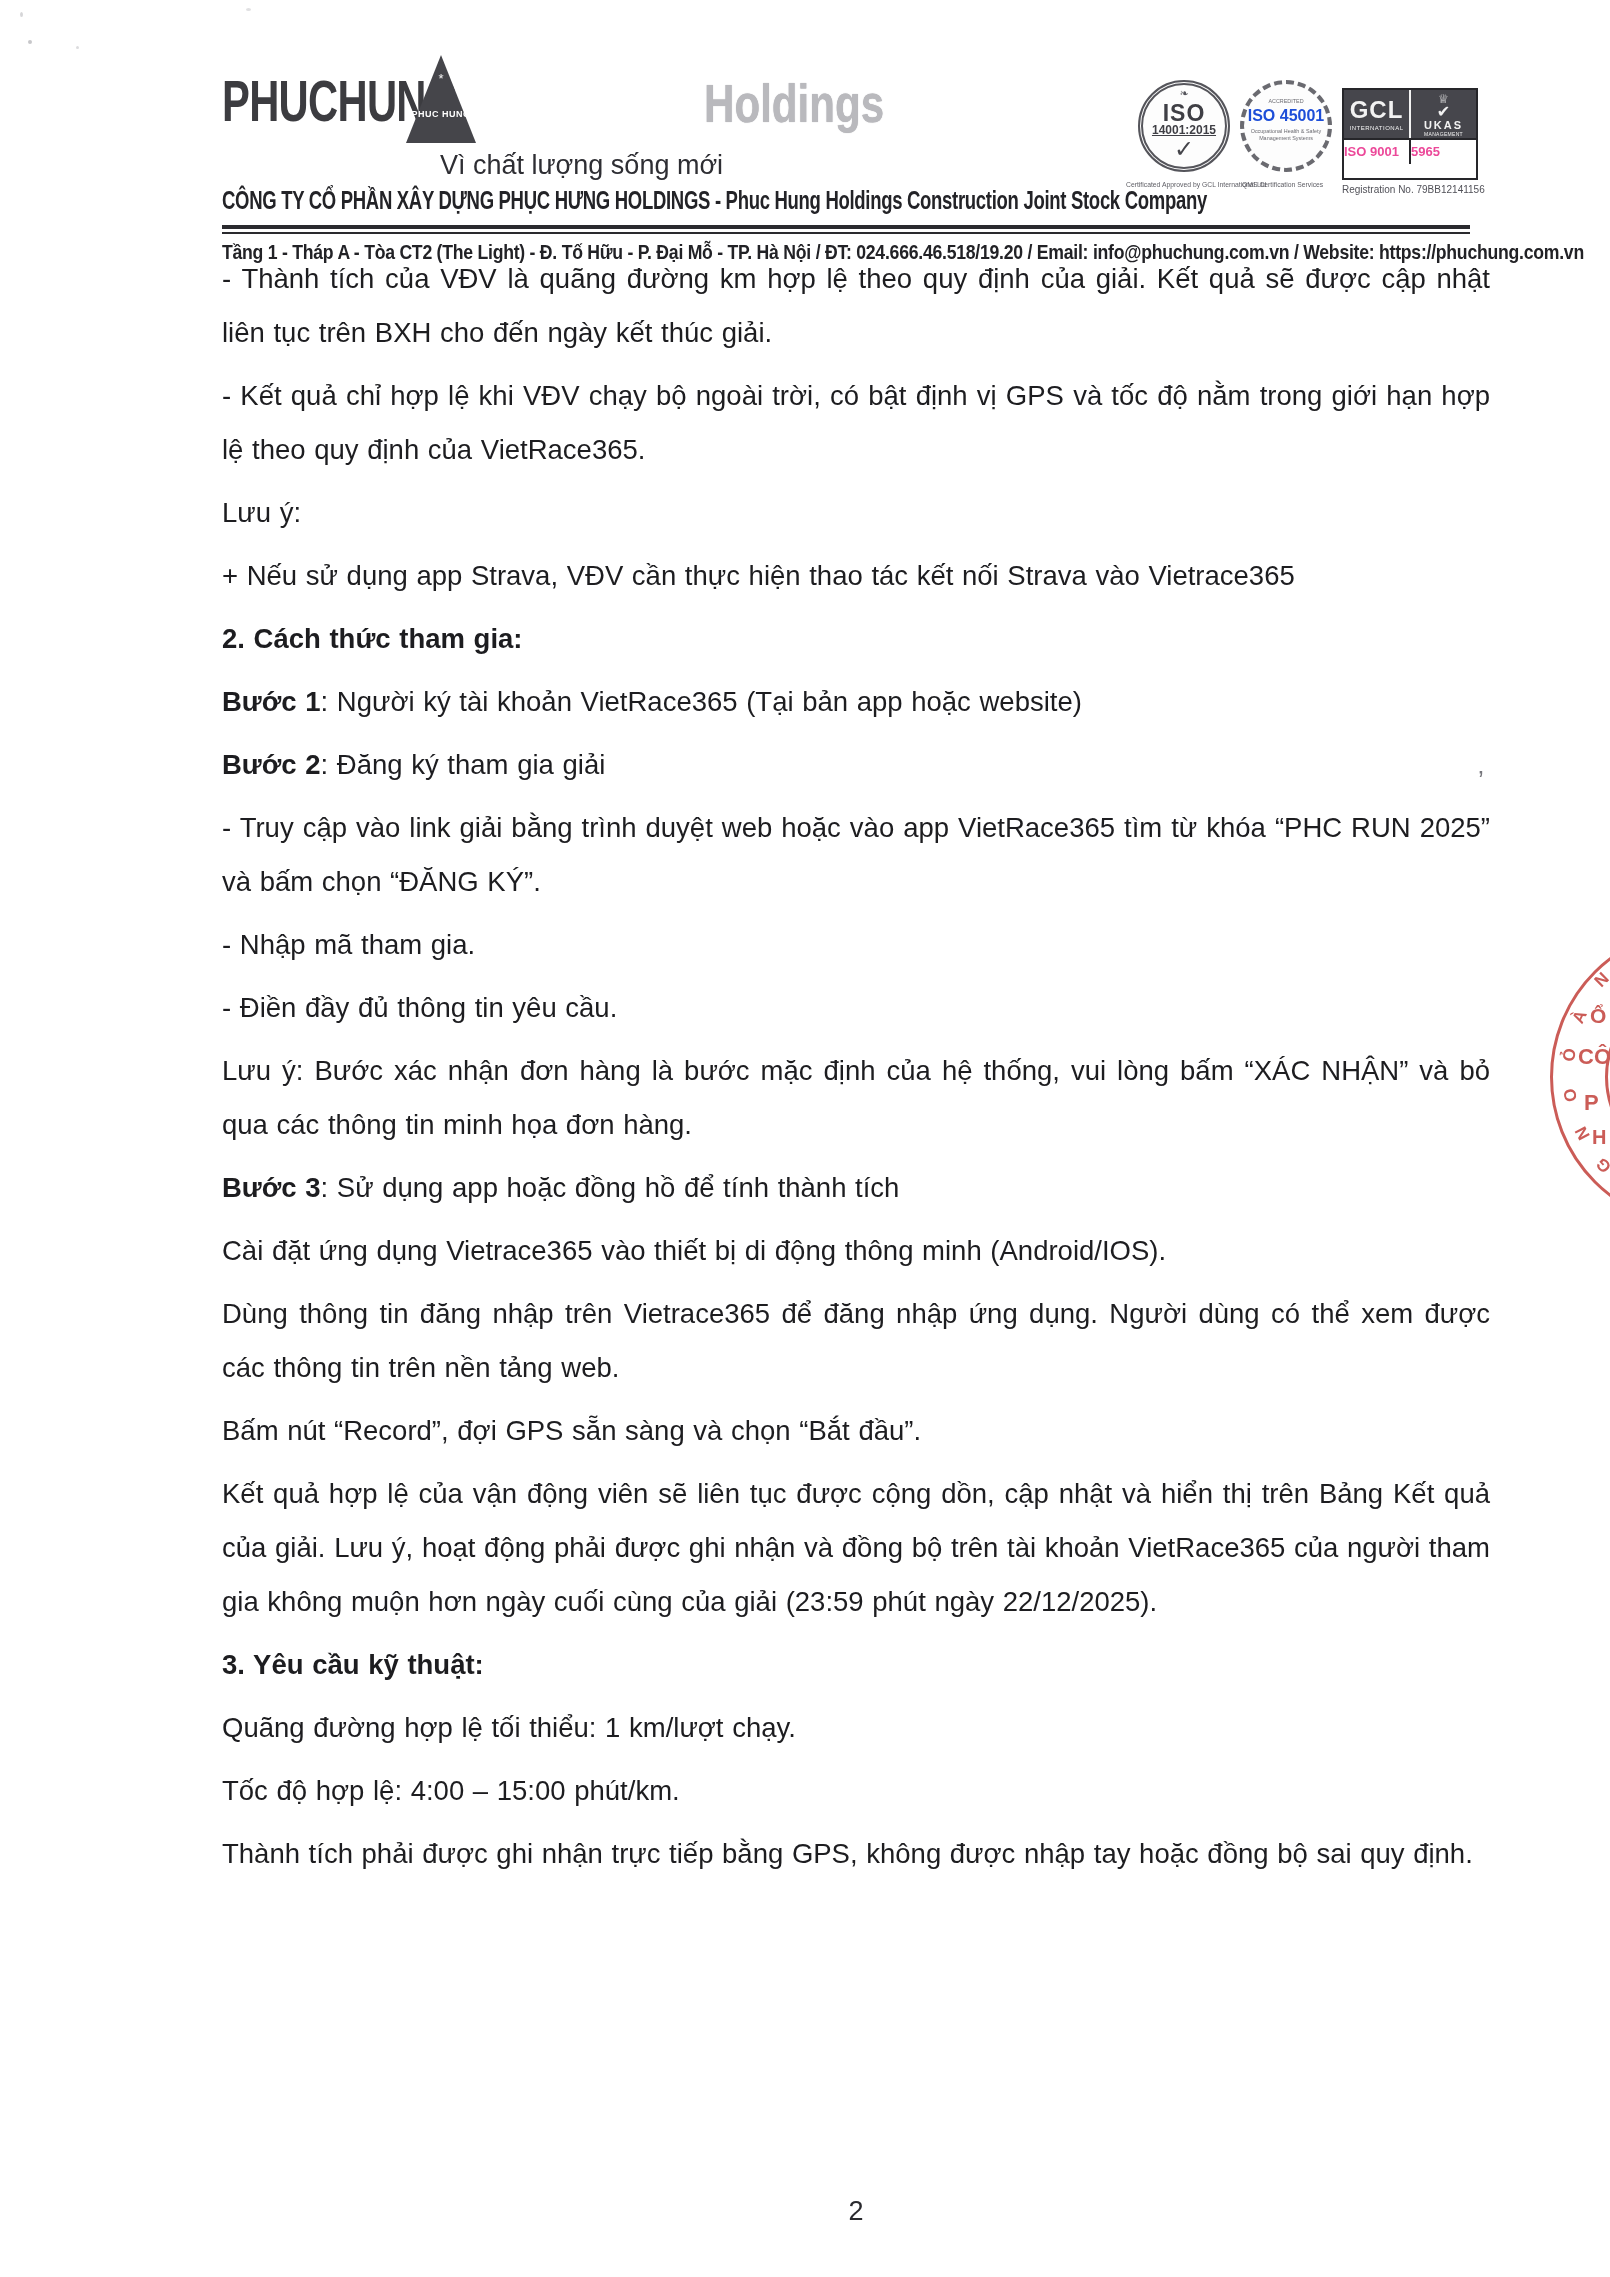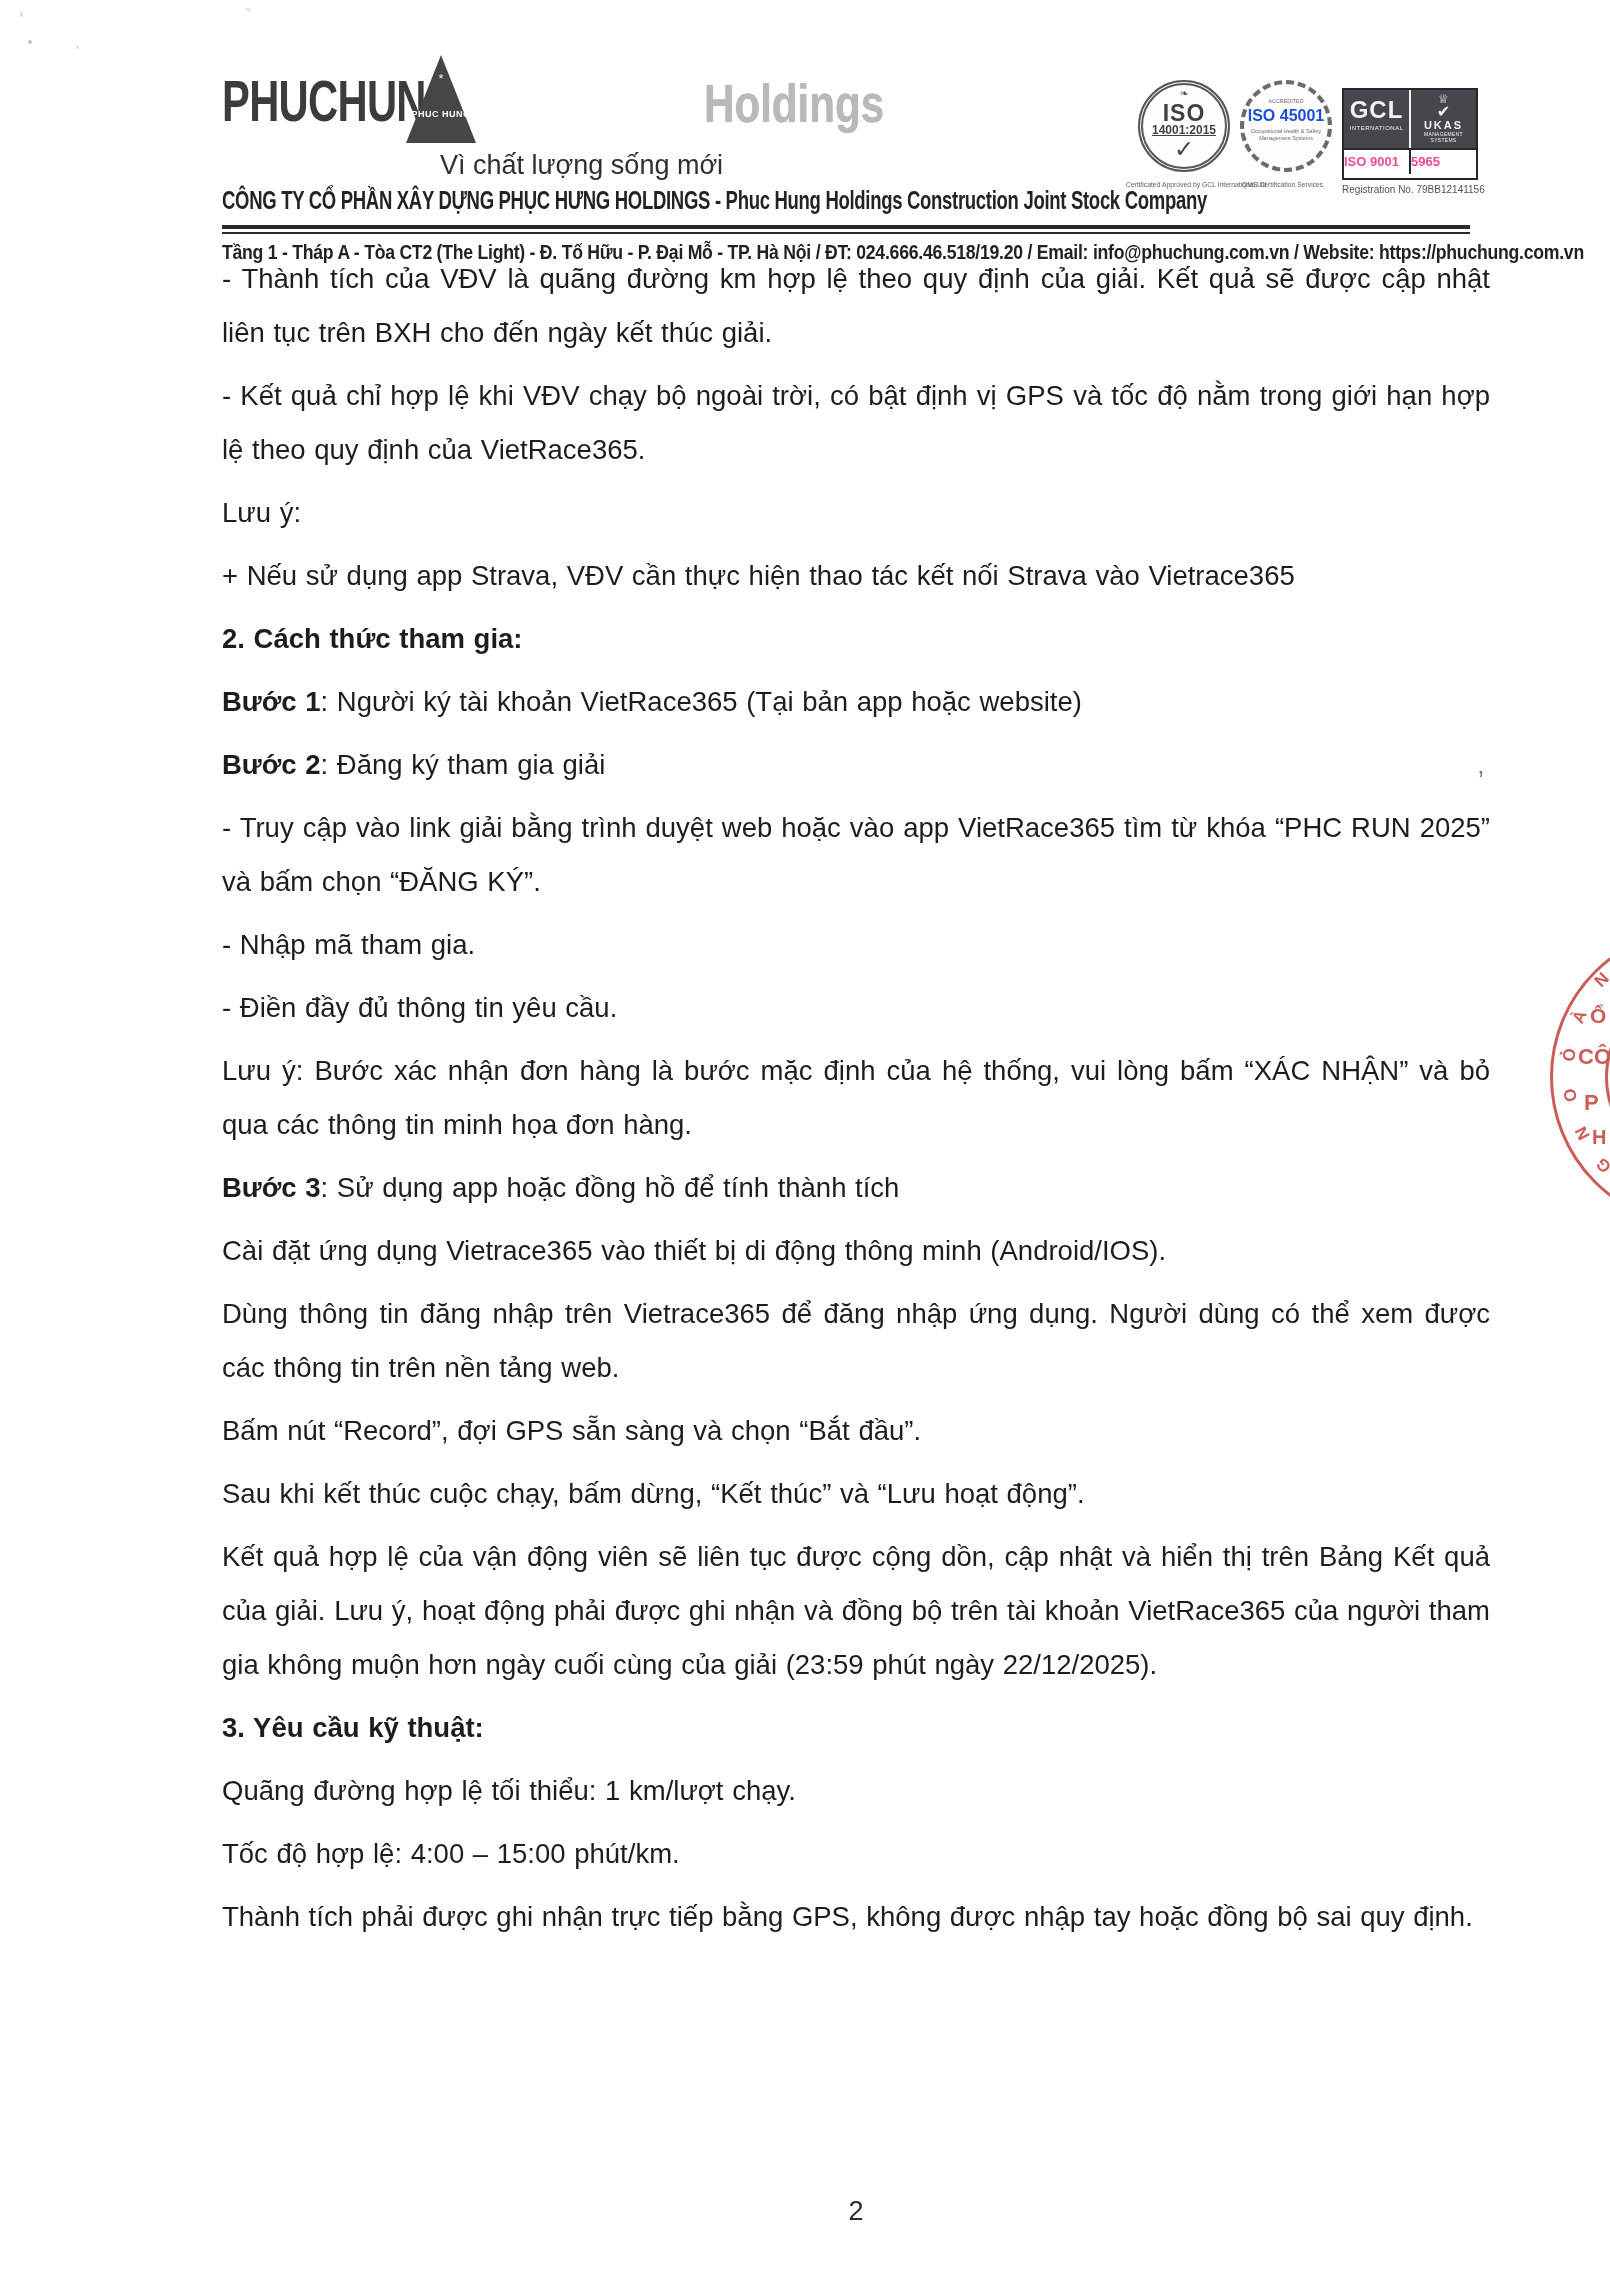--- a/index.html
+++ b/index.html
@@ -72,21 +72,21 @@
   .iso14001 .check{font-size:24px;font-weight:bold;line-height:.8;color:#45454b;}
   .cap1{left:-12px;top:100px;}
   .iso45001{left:102px;top:0;width:92px;height:92px;border:4px dashed #6a6a70;background:#fdfdfd;padding-top:14px;box-sizing:border-box;}
   .iso45001 .tiny{font-size:6px;color:#6a6a70;line-height:1.2;transform:scaleX(.9);}
   .iso45001 .iso-mid{font-size:16px;font-weight:bold;color:#1d4ed8;line-height:1.4;}
   .cap2{left:104px;top:100px;}
   .gcl-box{
     position:absolute;left:204px;top:8px;width:136px;height:92px;
     border:2px solid #26262a;box-sizing:border-box;background:#fff;
   }
-  .gcl-top{display:flex;height:58px;background:#46464c;}
+  .gcl-top{display:flex;height:48px;background:#46464c;}
   .gcl-cell{flex:1;color:#f2f2f2;text-align:center;overflow:hidden;}
   .gcl-cell.left{border-right:2px solid #f2f2f2;padding-top:8px;}
   .gcl-name{font-size:24px;font-weight:bold;line-height:1;letter-spacing:1px;}
   .gcl-sub{font-size:6px;letter-spacing:.5px;margin-top:3px;}
   .gcl-cell.right{padding-top:3px;}
   .crown{font-size:12px;line-height:1;}
   .ukas-check{font-size:16px;font-weight:bold;line-height:.9;}
   .ukas{font-size:11px;font-weight:bold;letter-spacing:2px;line-height:1.1;}
   .ukas-sub{font-size:5px;letter-spacing:.3px;}
   .gcl-bottom{display:flex;height:24px;border-top:2px solid #26262a;}
@@ -197,21 +197,20 @@
     <div class="para"><span class="lead">Bước 1</span><span>: Người ký tài khoản VietRace365 (Tại bản app hoặc website)</span></div>
     <div class="para"><span class="lead">Bước 2</span><span>: Đăng ký tham gia giải</span></div>
     <div class="para"><span class="lead"></span><span>- Truy cập vào link giải bằng trình duyệt web hoặc vào app VietRace365 tìm từ khóa “PHC RUN 2025” và bấm chọn “ĐĂNG KÝ”.</span></div>
     <div class="para"><span class="lead"></span><span>- Nhập mã tham gia.</span></div>
     <div class="para"><span class="lead"></span><span>- Điền đầy đủ thông tin yêu cầu.</span></div>
     <div class="para"><span class="lead"></span><span>Lưu ý: Bước xác nhận đơn hàng là bước mặc định của hệ thống, vui lòng bấm “XÁC NHẬN” và bỏ qua các thông tin minh họa đơn hàng.</span></div>
     <div class="para"><span class="lead">Bước 3</span><span>: Sử dụng app hoặc đồng hồ để tính thành tích</span></div>
     <div class="para"><span class="lead"></span><span>Cài đặt ứng dụng Vietrace365 vào thiết bị di động thông minh (Android/IOS).</span></div>
     <div class="para"><span class="lead"></span><span>Dùng thông tin đăng nhập trên Vietrace365 để đăng nhập ứng dụng. Người dùng có thể xem được các thông tin trên nền tảng web.</span></div>
     <div class="para"><span class="lead"></span><span>Bấm nút “Record”, đợi GPS sẵn sàng và chọn “Bắt đầu”.</span></div>
-    <div class="para"><span class="lead"></span><span>Sau khi kết thúc cuộc chạy, bấm dừng, “Kết thúc” và “Lưu hoạt động”.</span></div>
     <div class="para"><span class="lead"></span><span>Kết quả hợp lệ của vận động viên sẽ liên tục được cộng dồn, cập nhật và hiển thị trên Bảng Kết quả của giải. Lưu ý, hoạt động phải được ghi nhận và đồng bộ trên tài khoản VietRace365 của người tham gia không muộn hơn ngày cuối cùng của giải (23:59 phút ngày 22/12/2025).</span></div>
     <div class="para"><span class="lead">3. Yêu cầu kỹ thuật:</span><span></span></div>
     <div class="para"><span class="lead"></span><span>Quãng đường hợp lệ tối thiểu: 1 km/lượt chạy.</span></div>
     <div class="para"><span class="lead"></span><span>Tốc độ hợp lệ: 4:00 – 15:00 phút/km.</span></div>
     <div class="para"><span class="lead"></span><span>Thành tích phải được ghi nhận trực tiếp bằng GPS, không được nhập tay hoặc đồng bộ sai quy định.</span></div>
   </div>
 
   <div class="stamp">
     <div class="stamp-circle stamp-outer"></div>
     <div class="stamp-circle stamp-inner"></div>

